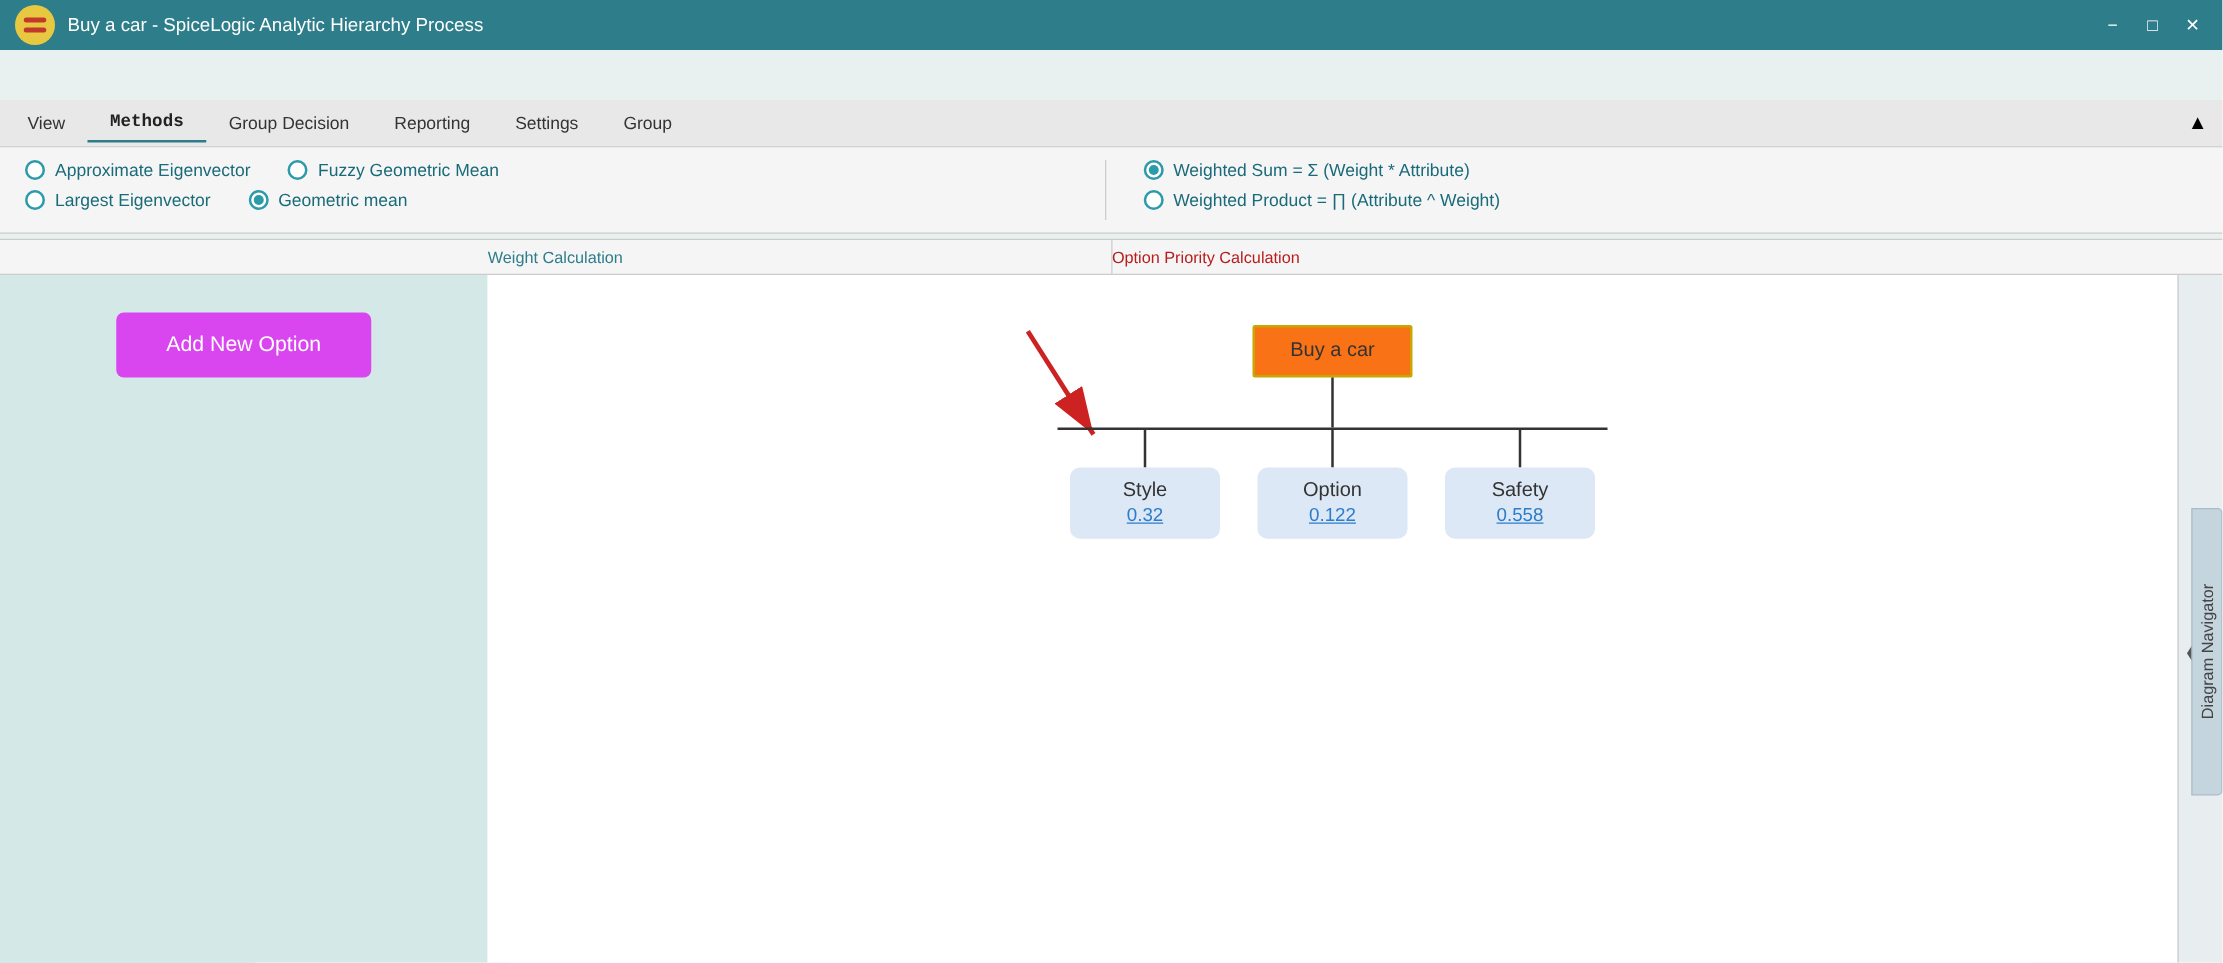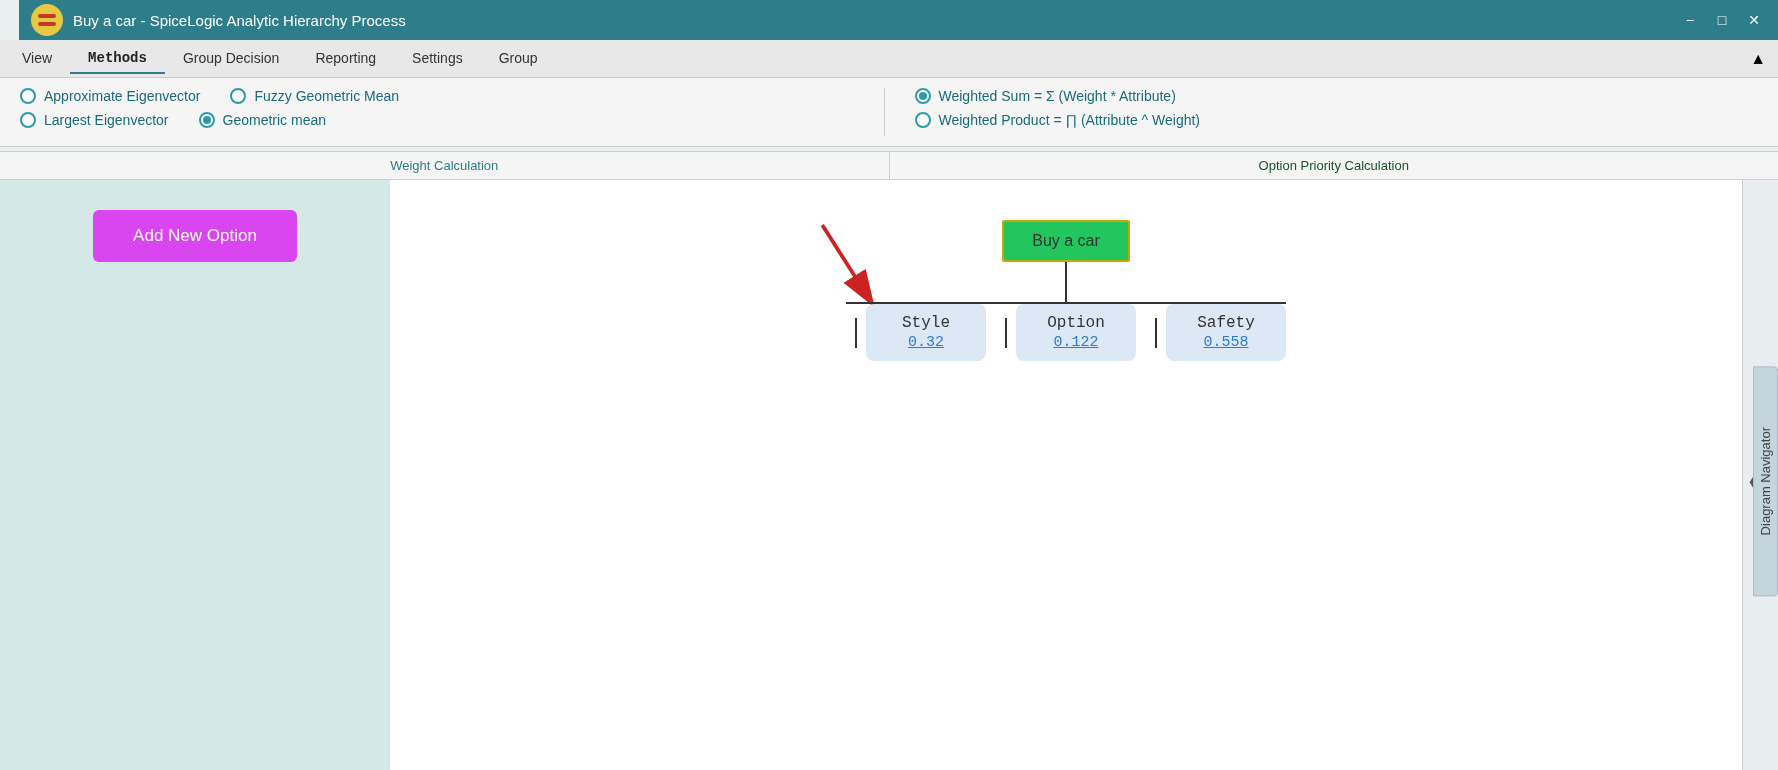--- a/index.html
+++ b/index.html
@@ -7,21 +7,20 @@
 
     
     .title-bar {
       background: #2d7d8a;
       color: white;
       display: flex;
       align-items: center;
       justify-content: space-between;
       height: 40px;
       padding: 0 12px;
-      margin-left: 19px;
     }
     .title-bar-left { display: flex; align-items: center; gap: 10px; }
     .app-icon {
       width: 32px; height: 32px;
       background: #e8c840;
       border-radius: 50%;
       display: flex; align-items: center; justify-content: center;
       position: relative;
     }
     .app-icon::before {
@@ -54,20 +53,21 @@
 
     
     .menu-bar {
       background: #e8e8e8;
       display: flex;
       align-items: center;
       height: 38px;
       padding: 0 4px;
       border-bottom: 1px solid #ccc;
       justify-content: space-between;
+      margin-top: 40px;
     }
     .menu-items { display: flex; }
     .menu-item {
       padding: 6px 18px;
       font-size: 14px;
       color: #333;
       cursor: pointer;
       border-bottom: 2px solid transparent;
     }
     .menu-item.active {
@@ -130,23 +130,23 @@
       flex: 1;
       padding: 6px 0;
       text-align: center;
       font-size: 13px;
       color: #2d7d8a;
       border-right: 1px solid #ccc;
     }
     .methods-footer-right {
       flex: 1;
       padding: 6px 0;
-      text-align: center;
+      text-align: left;
       font-size: 13px;
-      color: #14532d;
+      color: #b91c1c;
     }
 
     
     .main-content {
       display: flex;
       height: calc(770px - 40px - 38px - 90px);
       position: relative;
     }
 
     
@@ -193,21 +193,21 @@
       top: 40px;
       left: 50%;
       transform: translateX(-50%);
       display: flex;
       flex-direction: column;
       align-items: center;
     }
 
     .root-node {
       border: 2px solid #c8a800;
-      background: #22c55e;
+      background: #f97316;
       padding: 10px 28px;
       font-size: 16px;
       color: #333;
       border-radius: 2px;
       text-align: center;
       min-width: 120px;
     }
 
     .tree-connector {
       display: flex;
@@ -238,24 +238,23 @@
 
     .branch-line {
       width: 2px;
       height: 30px;
       background: #333;
       margin: 0 auto;
     }
 
     .child-node {
       display: flex;
-      flex-direction: row;
+      flex-direction: column;
       align-items: center;
       width: 140px;
-      font-family: Liberation Mono, monospace;
     }
 
     .child-box {
       background: #dce8f5;
       border-radius: 8px;
       padding: 10px 20px;
       min-width: 120px;
       text-align: center;
     }
 

